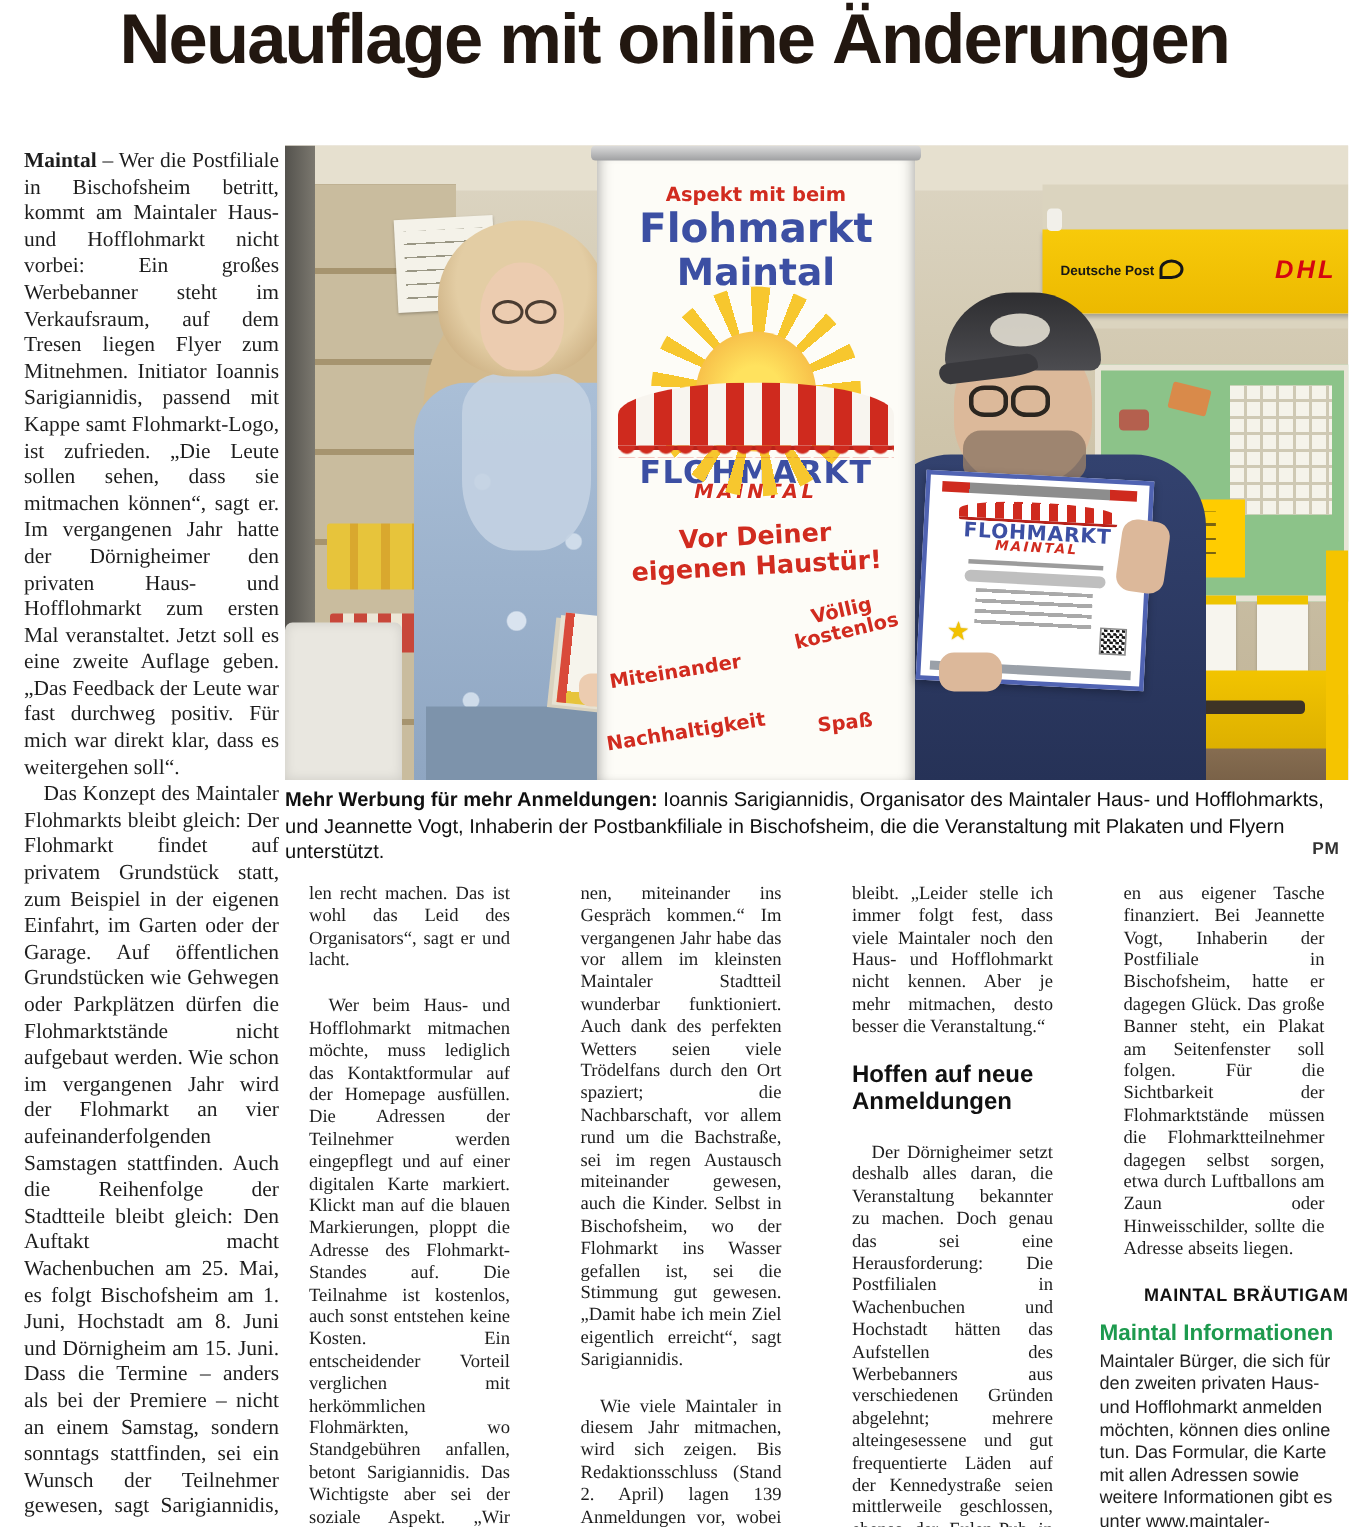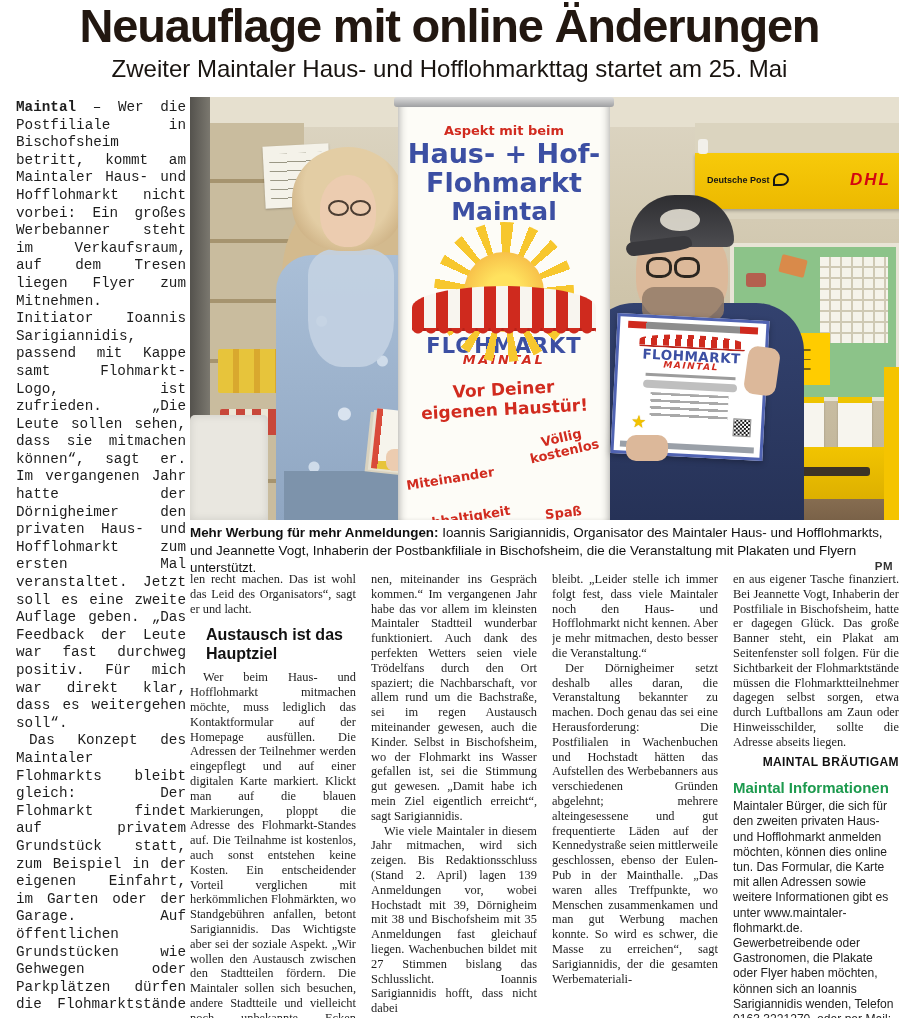--- a/index.html
+++ b/index.html
@@ -7,27 +7,27 @@
         font-family:"Liberation Serif",serif;color:#1d1d1d;}
   
   .headline{position:absolute;top:0;left:0;width:899px;text-align:center;margin:0;
             font-family:"Liberation Sans",sans-serif;font-weight:700;font-size:47px;
             letter-spacing:-1.2px;color:#221710;line-height:1.1;}
   .subheadline{position:absolute;top:56px;left:0;width:899px;text-align:center;margin:0;
             font-family:"Liberation Sans",sans-serif;font-weight:400;font-size:24px;
             color:#191410;line-height:1.1;}
   
   .leftcol{position:absolute;left:16px;top:99px;width:170px;height:915px;overflow:hidden;
-           font-size:14.3px;line-height:17.6px;text-align:justify;font-family:Liberation Mono, monospace;}
+           font-size:14.3px;line-height:17.6px;text-align:justify;}
   .leftcol p{margin:0;}
   .indent{text-indent:13px;}
   
   .cols{position:absolute;left:190px;top:572px;width:709px;height:446px;display:flex;gap:15px;}
   .col{flex:1 1 0;overflow:hidden;font-size:12.4px;line-height:14.8px;text-align:justify;}
-  .col p{margin:0;}
+  .col p{margin:16px;}
   .subhead{font-family:"Liberation Sans",sans-serif;font-weight:700;font-size:16px;
            line-height:1.16;color:#111;margin:10px 0 7px 16px;text-align:left;}
   .author{font-family:"Liberation Sans",sans-serif;font-weight:700;font-size:12px;
           letter-spacing:.4px;text-align:right;margin-top:5px;color:#111;}
   .infohead{font-family:"Liberation Sans",sans-serif;font-weight:700;font-size:15px;
             color:#1d9a4e;margin:12px 0 3px;text-align:left;}
   .infotext{font-family:"Liberation Sans",sans-serif;font-size:12.1px;line-height:15.2px;
             color:#222;text-align:left;}
   
   .caption{position:absolute;left:190px;top:524px;width:703px;font-family:"Liberation Sans",sans-serif;
@@ -154,21 +154,20 @@
   .pp-foot{position:absolute;left:6px;right:6px;bottom:4px;height:6px;background:#9aa0a8;}
   .ph-hand{left:556px;top:250px;width:32px;height:48px;background:#dcb89a;border-radius:10px;transform:rotate(8deg);z-index:5;}
   .ph-hand2{left:436px;top:338px;width:42px;height:26px;background:#dcb89a;border-radius:10px;z-index:5;}
 </style>
 </head>
 <body>
 
 <div class="page">
 
   <h1 class="headline">Neuauflage mit online Änderungen</h1>
-  <h2 class="subheadline">Zweiter Maintaler Haus- und Hofflohmarkttag startet am 25. Mai</h2>
 
   <div class="leftcol">
     <p><strong>Maintal</strong><span> – Wer die Postfiliale in Bischofsheim betritt, kommt am Maintaler Haus- und Hofflohmarkt nicht vorbei: Ein großes Werbebanner steht im Verkaufsraum, auf dem Tresen liegen Flyer zum Mitnehmen. Initiator Ioannis Sarigiannidis, passend mit Kappe samt Flohmarkt-Logo, ist zufrieden. „Die Leute sollen sehen, dass sie mitmachen können“, sagt er. Im vergangenen Jahr hatte der Dörnigheimer den privaten Haus- und Hofflohmarkt zum ersten Mal veranstaltet. Jetzt soll es eine zweite Auflage geben. „Das Feedback der Leute war fast durchweg positiv. Für mich war direkt klar, dass es weitergehen soll“.</span></p>
     <p class="indent">Das Konzept des Maintaler Flohmarkts bleibt gleich: Der Flohmarkt findet auf privatem Grundstück statt, zum Beispiel in der eigenen Einfahrt, im Garten oder der Garage. Auf öffentlichen Grundstücken wie Gehwegen oder Parkplätzen dürfen die Flohmarktstände nicht aufgebaut werden. Wie schon im vergangenen Jahr wird der Flohmarkt an vier aufeinanderfolgenden Samstagen stattfinden. Auch die Reihenfolge der Stadtteile bleibt gleich: Den Auftakt macht Wachenbuchen am 25. Mai, es folgt Bischofsheim am 1. Juni, Hochstadt am 8. Juni und Dörnigheim am 15. Juni. Dass die Termine – anders als bei der Premiere – nicht an einem Samstag, sondern sonntags stattfinden, sei ein Wunsch der Teilnehmer gewesen, sagt Sarigiannidis, der online eine Umfrage gestartet hatte. Auch die Uhrzeit wurde aufgrund des Abstimmungsergebnisses geändert: Statt 10 bis 18 Uhr wird in diesem Jahr nur von 10 bis 16 Uhr getrödelt. Dass der Termin für den Stadtteil Hochstadt auf Pfingsten fällt, findet der Organisator nicht unglücklich gewählt. Im Gegenteil. „Die Leute haben frei und Zeit, über den Flohmarkt zu schlendern oder selbst einen Stand aufzubauen.“ Die perfekten Wochenenden herauszupicken, sei ohnehin unmöglich. „Man kann es nie al-</p>
   </div>
 
   <div class="photo">
     <div class="ph-ceiling"></div>
     <div class="ph-darkstrip"></div>
     <div class="ph-shelf"></div>
@@ -214,21 +213,20 @@
     <div class="ph-man-body"></div>
     <div class="ph-man-head"></div>
     <div class="ph-beard"></div>
     <div class="ph-man-cap"></div>
     <div class="ph-man-gl1"></div>
     <div class="ph-man-gl2"></div>
 
     <div class="ph-banner-topbar"></div>
     <div class="ph-banner">
       <span class="bn-kicker">Aspekt mit beim</span>
-      <span class="bn-t1">Haus- + Hof-</span>
       <span class="bn-t2">Flohmarkt</span>
       <span class="bn-t3">Maintal</span>
       <span class="bn-logo">
         <span class="bn-sun"></span>
         <span class="bn-sun-core"></span>
         <span class="bn-awning"></span>
         <span class="bn-scallop"></span>
       </span>
       <span class="bn-logomain">FLOHMARKT</span>
       <span class="bn-logosub">MAINTAL</span>
@@ -262,29 +260,29 @@
   </div>
 
   <div class="caption">
     <strong>Mehr Werbung für mehr Anmeldungen:</strong><span> Ioannis Sarigiannidis, Organisator des Maintaler Haus- und Hofflohmarkts, und Jeannette Vogt, Inhaberin der Postbankfiliale in Bischofsheim, die die Veranstaltung mit Plakaten und Flyern unterstützt.</span>
     <span class="credit">PM</span>
   </div>
 
   <div class="cols">
     <div class="col">
       <p>len recht machen. Das ist wohl das Leid des Organisators“, sagt er und lacht.</p>
-      <h3 class="subhead">Austausch ist das Hauptziel</h3>
       <p class="indent">Wer beim Haus- und Hofflohmarkt mitmachen möchte, muss lediglich das Kontaktformular auf der Homepage ausfüllen. Die Adressen der Teilnehmer werden eingepflegt und auf einer digitalen Karte markiert. Klickt man auf die blauen Markierungen, ploppt die Adresse des Flohmarkt-Standes auf. Die Teilnahme ist kostenlos, auch sonst entstehen keine Kosten. Ein entscheidender Vorteil verglichen mit herkömmlichen Flohmärkten, wo Standgebühren anfallen, betont Sarigiannidis. Das Wichtigste aber sei der soziale Aspekt. „Wir wollen den Austausch zwischen den Stadtteilen fördern. Die Maintaler sollen sich besuchen, andere Stadtteile und vielleicht noch unbekannte Ecken kennenler-</p>
     </div>
     <div class="col">
       <p>nen, miteinander ins Gespräch kommen.“ Im vergangenen Jahr habe das vor allem im kleinsten Maintaler Stadtteil wunderbar funktioniert. Auch dank des perfekten Wetters seien viele Trödelfans durch den Ort spaziert; die Nachbarschaft, vor allem rund um die Bachstraße, sei im regen Austausch miteinander gewesen, auch die Kinder. Selbst in Bischofsheim, wo der Flohmarkt ins Wasser gefallen ist, sei die Stimmung gut gewesen. „Damit habe ich mein Ziel eigentlich erreicht“, sagt Sarigiannidis.</p>
       <p class="indent">Wie viele Maintaler in diesem Jahr mitmachen, wird sich zeigen. Bis Redaktionsschluss (Stand 2. April) lagen 139 Anmeldungen vor, wobei Hochstadt mit 39, Dörnigheim mit 38 und Bischofsheim mit 35 Anmeldungen fast gleichauf liegen. Wachenbuchen bildet mit 27 Stimmen bislang das Schlusslicht. Ioannis Sarigiannidis hofft, dass nicht dabei</p>
     </div>
     <div class="col">
       <p>bleibt. „Leider stelle ich immer folgt fest, dass viele Maintaler noch den Haus- und Hofflohmarkt nicht kennen. Aber je mehr mitmachen, desto besser die Veranstaltung.“</p>
+      <h3 class="subhead">Hoffen auf neue Anmeldungen</h3>
       <p class="indent">Der Dörnigheimer setzt deshalb alles daran, die Veranstaltung bekannter zu machen. Doch genau das sei eine Herausforderung: Die Postfilialen in Wachenbuchen und Hochstadt hätten das Aufstellen des Werbebanners aus verschiedenen Gründen abgelehnt; mehrere alteingesessene und gut frequentierte Läden auf der Kennedystraße seien mittlerweile geschlossen, ebenso der Eulen-Pub in der Mainthalle. „Das waren alles Treffpunkte, wo Menschen zusammenkamen und man gut Werbung machen konnte. So wird es schwer, die Masse zu erreichen“, sagt Sarigiannidis, der die gesamten Werbemateriali-</p>
     </div>
     <div class="col">
       <p>en aus eigener Tasche finanziert. Bei Jeannette Vogt, Inhaberin der Postfiliale in Bischofsheim, hatte er dagegen Glück. Das große Banner steht, ein Plakat am Seitenfenster soll folgen. Für die Sichtbarkeit der Flohmarktstände müssen die Flohmarktteilnehmer dagegen selbst sorgen, etwa durch Luftballons am Zaun oder Hinweisschilder, sollte die Adresse abseits liegen.</p>
       <div class="author">MAINTAL BRÄUTIGAM</div>
       <h3 class="infohead">Maintal Informationen</h3>
       <div class="infotext">Maintaler Bürger, die sich für den zweiten privaten Haus- und Hofflohmarkt anmelden möchten, können dies online tun. Das Formular, die Karte mit allen Adressen sowie weitere Informationen gibt es unter www.maintaler-flohmarkt.de. Gewerbetreibende oder Gastronomen, die Plakate oder Flyer haben möchten, können sich an Ioannis Sarigiannidis wenden, Telefon 0163 3221270, oder per Mail: anmelden@maintaler-flohmarkt.de</div>
     </div>
   </div>
 

